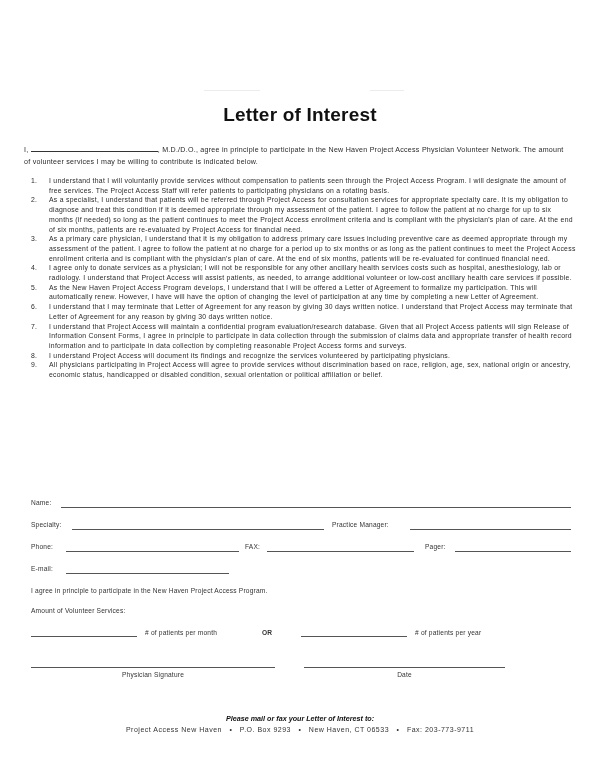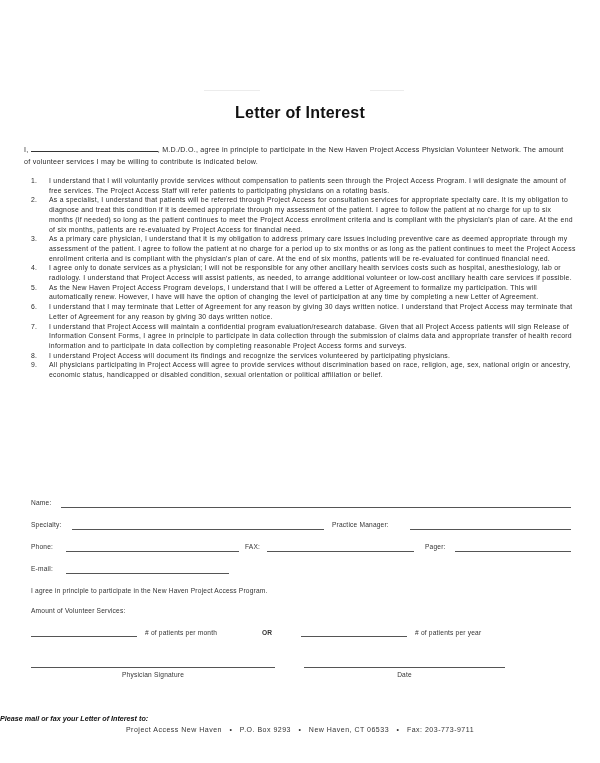--- a/index.html
+++ b/index.html
@@ -1,30 +1,30 @@
 <!DOCTYPE html>
 <html><head>
 <meta charset="utf-8">
 <style>
   html, body { margin:0; padding:0; background:#ffffff; }
   body { width:600px; height:763px; position:relative; overflow:hidden;
          font-family:"Liberation Sans", "DejaVu Sans", sans-serif; color:#2a2a2a; }
   .faint-line { position:absolute; top:90px; height:1px; background:#ececec; }
   .title { position:absolute; top:104px; left:0; width:600px; text-align:center;
-           font-size:16px; font-weight:bold; color:#111; letter-spacing:0.2px; }
+           font-size:19px; font-weight:bold; color:#111; letter-spacing:0.2px; }
   .intro { position:absolute; top:144px; left:24px; width:545px; font-size:7.1px; line-height:12px; letter-spacing:0.25px; }
   .blank-inline { display:inline-block; width:127px; border-bottom:0.8px solid #333; height:7px; vertical-align:baseline; }
   ol.terms { position:absolute; top:176px; left:31px; width:545px; margin:0; padding:0; list-style:none;
              font-size:6.85px; line-height:9.7px; letter-spacing:0.28px; }
   ol.terms li { position:relative; padding-left:18px; }
   ol.terms li .num { position:absolute; left:0; top:0; width:14px; }
   .line { position:absolute; height:0; border-bottom:0.8px solid #555; }
   .lbl { position:absolute; font-size:6.6px; letter-spacing:0.2px; color:#333; white-space:nowrap; }
   .or { font-weight:bold; }
-  .footer-title { position:absolute; top:714px; left:0; width:600px; 
+  .footer-title { position:absolute; top:714px; left:0; width:600px; text-align:center;
                   font-size:7.2px; font-weight:bold; font-style:italic; color:#111; }
   .footer-addr { position:absolute; top:726px; left:0; width:600px; text-align:center;
                  font-size:7px; letter-spacing:0.5px; color:#333; }
   .footer-addr .sep { margin:0 5px; }
 </style>
 </head>
 <body>
 
 <div class="faint-line" style="left:204px;width:56px;"></div>
 <div class="faint-line" style="left:370px;width:34px;"></div>

